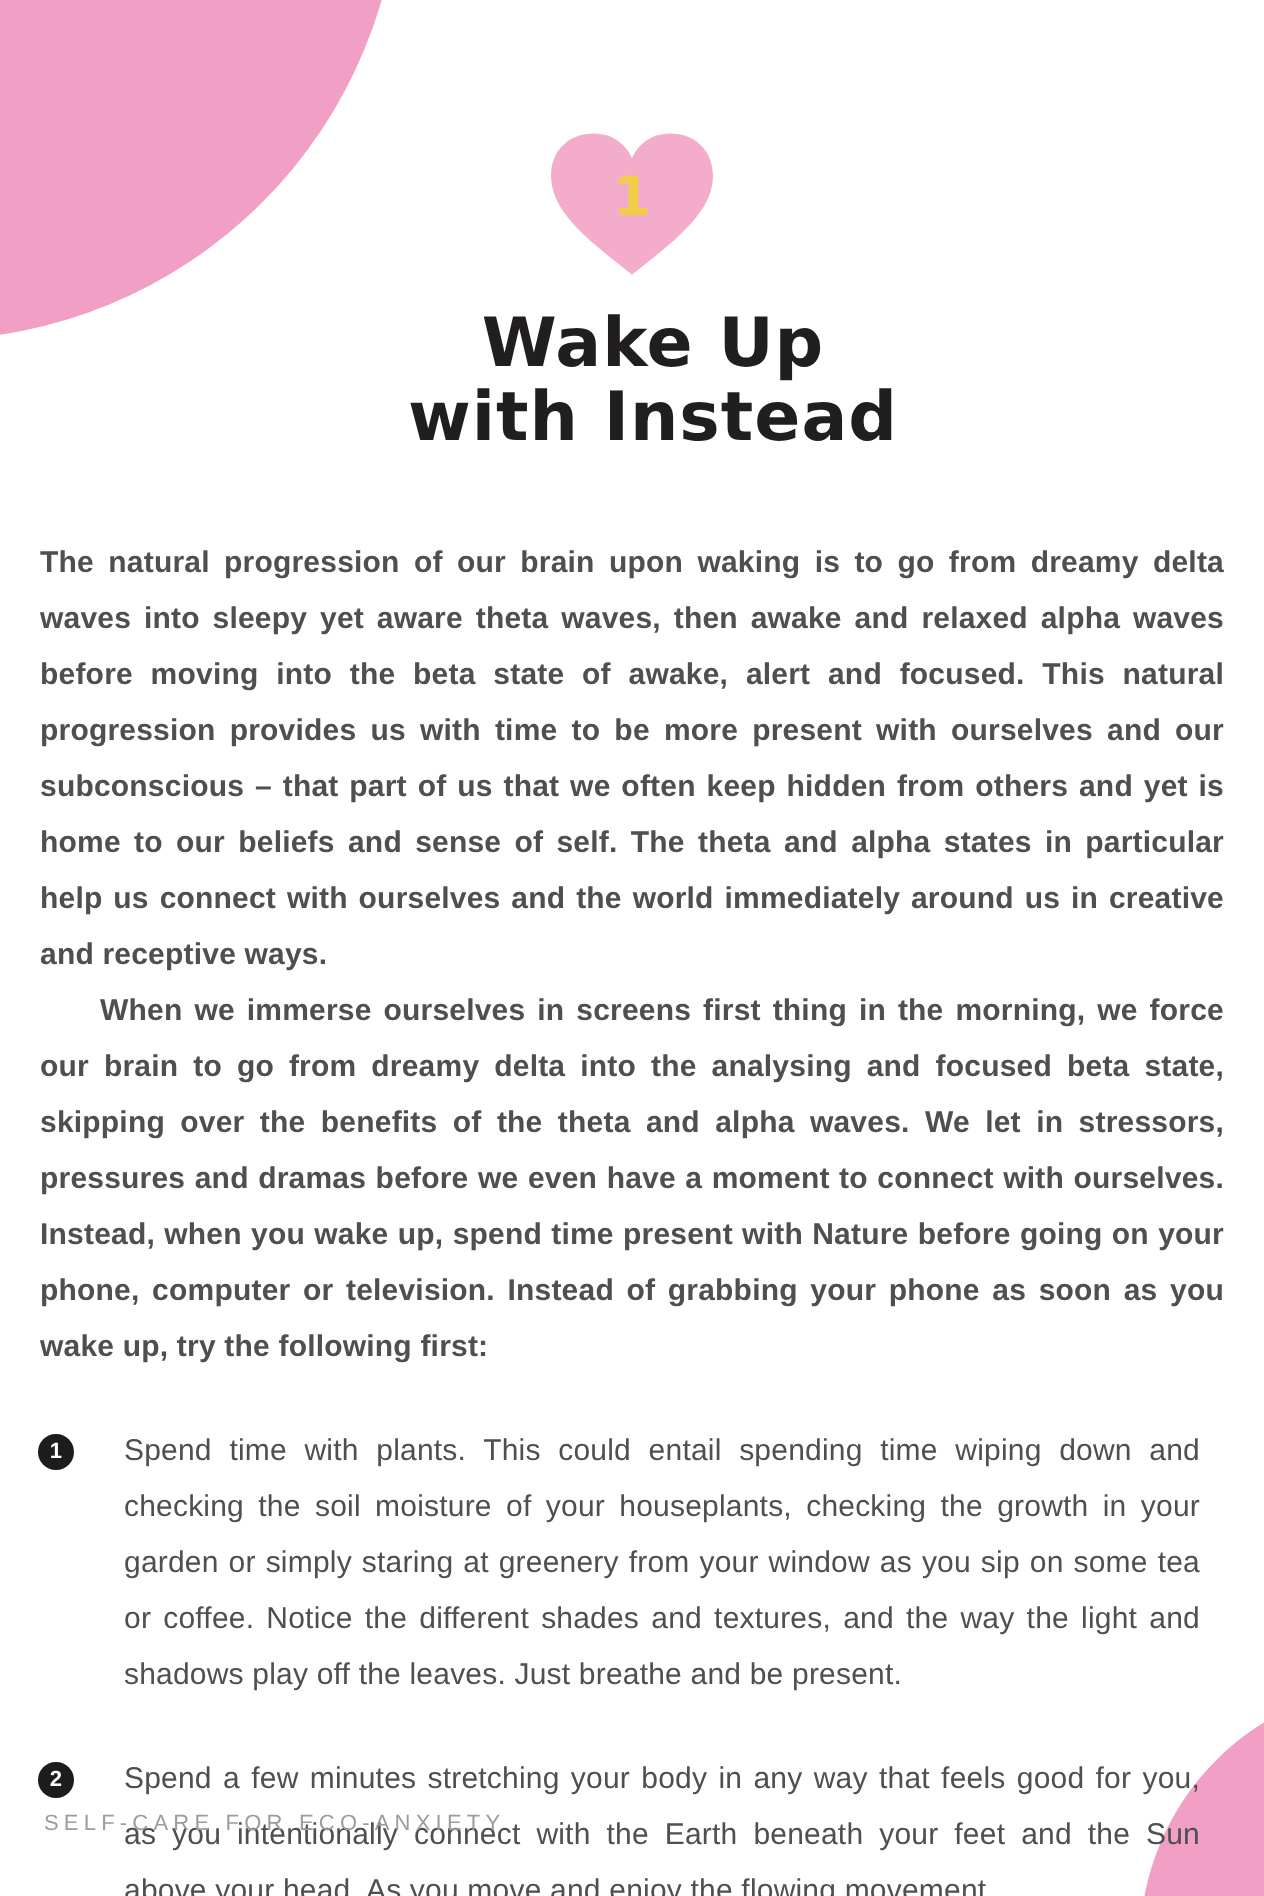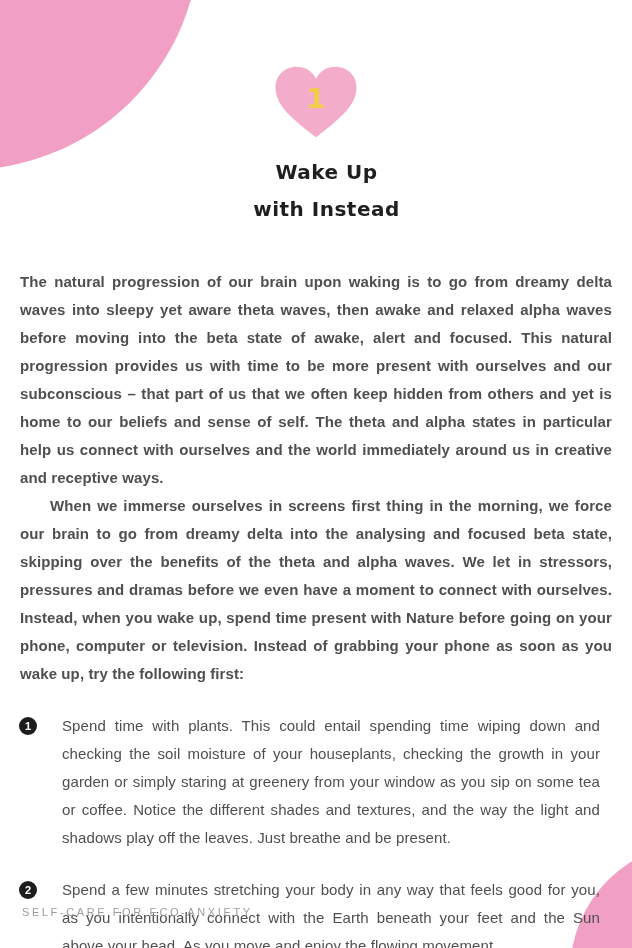--- a/index.html
+++ b/index.html
@@ -61,21 +61,21 @@
     font-family: "DejaVu Sans", sans-serif;
     font-weight: 800;
     font-size: 27px;
     color: var(--chapter-number-yellow, #f2ce46);
     text-align: center;
   }
   .chapter-title {
     margin: 10px 0 0 0;
     font-family: "DejaVu Sans", sans-serif;
     font-weight: 800;
-    font-size: 20px;
+    font-size: 34px;
     line-height: 37px;
     letter-spacing: 0.5px;
     color: var(--title-dark, #211e1f);
     padding-left: 21px;
   }
   .title-line { display: block; }
   
   .body-copy {
     margin: 40px 20px 0 20px;
     color: var(--body-text, #4f4f4f);

